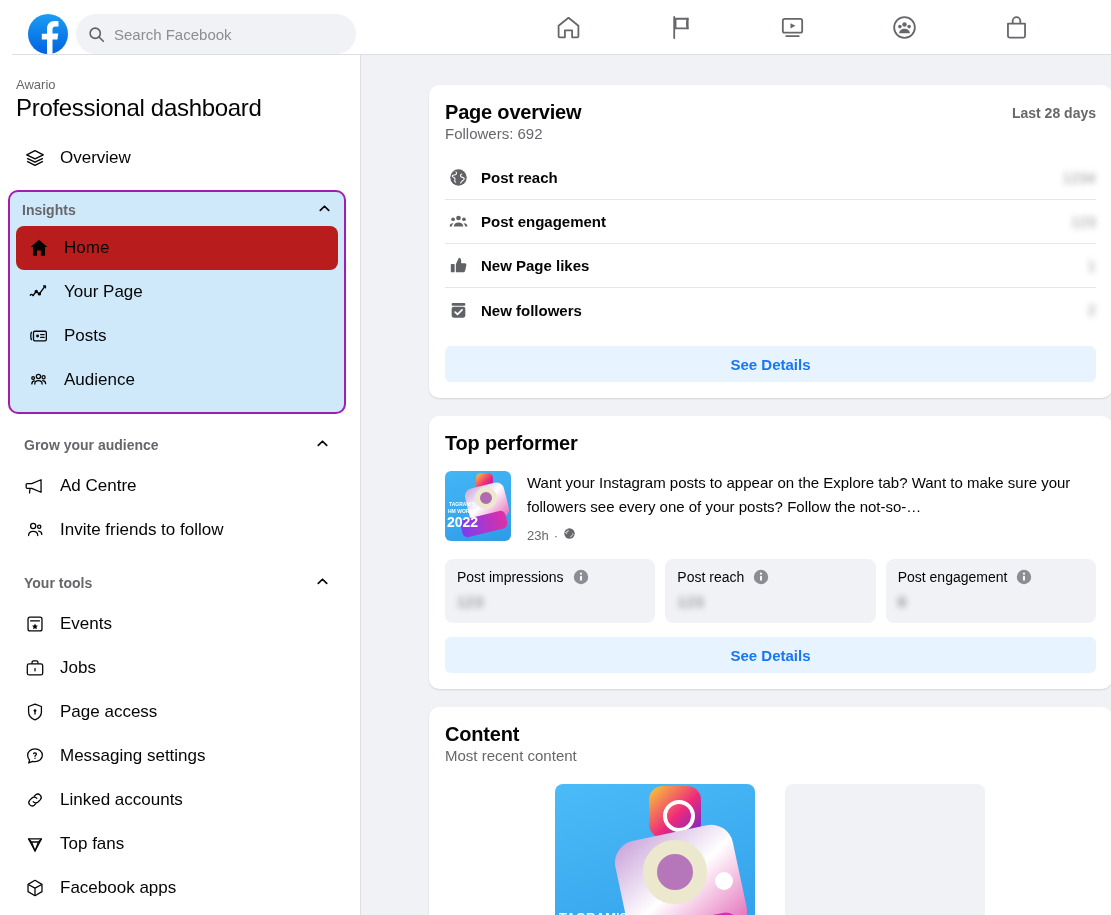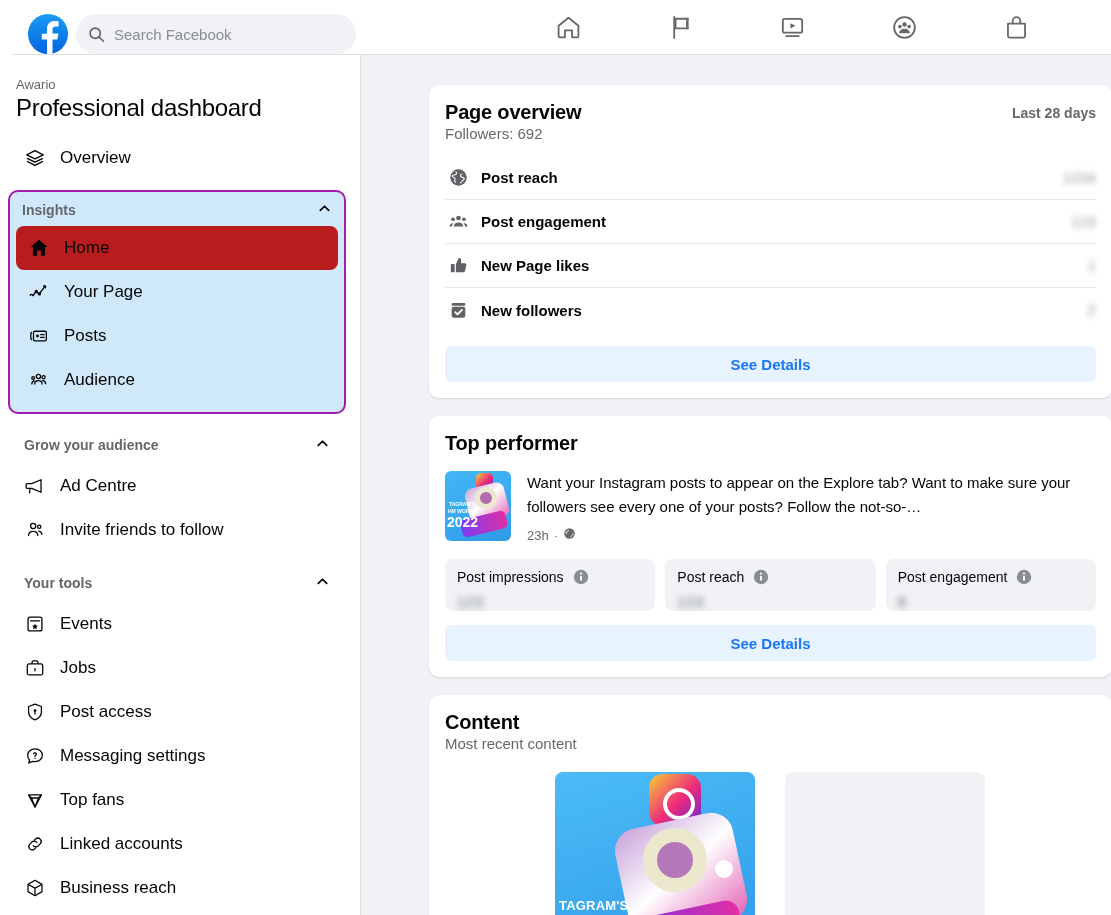--- a/index.html
+++ b/index.html
@@ -176,21 +176,21 @@
   }
   .thumb .cap1 { position:absolute; left:4px; top:30px; font-size:5px; color:#fff; font-weight:bold; }
   .thumb .cap2 { position:absolute; left:3px; top:37px; font-size:5px; color:#fff; font-weight:bold; }
   .thumb .cap3 { position:absolute; left:2px; top:44px; font-size:14px; color:#fff; font-weight:bold; line-height:1; }
   .post-text { font-size: 15px; line-height: 24px; color: #050505; }
   .post-meta { font-size: 13px; color: #65676b; margin-top: 8px; display: flex; align-items: center; gap: 5px; }
 
   .stat-boxes { display: flex; gap: 10px; margin-top: 16px; }
   .stat-box {
     flex: 1; background: #f0f2f5; border-radius: 8px;
-    padding: 10px 12px 14px 12px; height: 52px;
+    padding: 10px 12px 14px 12px; height: 64px;
   }
   .stat-head { display: flex; align-items: center; gap: 9px; }
   .stat-label { font-size: 14px; color: #050505; }
   .info-ic { width: 16px; height: 16px; flex: none; }
   .stat-val { margin-top: 8px; font-size: 15px; color: #6b6e72; filter: blur(3.4px); letter-spacing: 0.5px; }
 
   
   .content-grid { display: flex; gap: 30px; margin-top: 20px; padding-left: 110px; }
   .grid-thumb {
     width: 200px; height: 200px; border-radius: 8px;
@@ -424,64 +424,64 @@
     </div>
 
     <div class="nav-row">
       <span class="ic">
         <svg width="22" height="22" viewBox="0 0 24 24" fill="none" stroke="#050505" stroke-width="1.4" stroke-linejoin="round">
           <path d="M12 3.4 19 6v6c0 4.2-3 7-7 8.6C8 19 5 16.2 5 12V6z"></path>
           <circle cx="12" cy="10.4" r="1.5" fill="#050505" stroke="none"></circle>
           <line x1="12" y1="11.6" x2="12" y2="14.2" stroke-linecap="round"></line>
         </svg>
       </span>
-      <span>Post access</span>
+      <span>Page access</span>
     </div>
 
     <div class="nav-row">
       <span class="ic">
         <svg width="22" height="22" viewBox="0 0 24 24" fill="none" stroke="#050505" stroke-width="1.4" stroke-linejoin="round">
           <path d="M12 4.2c4.6 0 8 3.1 8 7 0 3.9-3.4 7-8 7a9.6 9.6 0 0 1-2.5-.3L5.2 19.6l.9-3.3A6.7 6.7 0 0 1 4 11.2c0-3.9 3.4-7 8-7z"></path>
           <path d="M10.5 9.4a1.6 1.6 0 0 1 3 .6c0 1.2-1.5 1.3-1.5 2.4" stroke-linecap="round"></path>
           <circle cx="12" cy="14.4" r=".75" fill="#050505" stroke="none"></circle>
         </svg>
       </span>
       <span>Messaging settings</span>
     </div>
 
     <div class="nav-row">
       <span class="ic">
+        <svg width="22" height="22" viewBox="0 0 24 24" fill="none" stroke="#050505" stroke-width="1.4" stroke-linecap="round">
+          <path d="M10 13.8a3.6 3.6 0 0 0 5.3.4l2.6-2.6a3.7 3.7 0 0 0-5.2-5.2l-1.5 1.5"></path>
+          <path d="M14 10.2a3.6 3.6 0 0 0-5.3-.4l-2.6 2.6a3.7 3.7 0 0 0 5.2 5.2l1.5-1.5"></path>
+        </svg>
+      </span>
+      <span>Linked accounts</span>
+    </div>
+
+    <div class="nav-row">
+      <span class="ic">
         <svg width="22" height="22" viewBox="0 0 24 24" fill="none" stroke="#050505" stroke-width="1.4" stroke-linejoin="round">
           <path d="M5 6.4h14l-7 13.2z"></path>
             <path d="M5 6.4 8.2 9.8h7.6L19 6.4"></path>
             <path d="M8.2 9.8 12 19.6l3.8-9.8"></path>
         </svg>
       </span>
       <span>Top fans</span>
     </div>
 
     <div class="nav-row">
       <span class="ic">
-        <svg width="22" height="22" viewBox="0 0 24 24" fill="none" stroke="#050505" stroke-width="1.4" stroke-linecap="round">
-          <path d="M10 13.8a3.6 3.6 0 0 0 5.3.4l2.6-2.6a3.7 3.7 0 0 0-5.2-5.2l-1.5 1.5"></path>
-          <path d="M14 10.2a3.6 3.6 0 0 0-5.3-.4l-2.6 2.6a3.7 3.7 0 0 0 5.2 5.2l1.5-1.5"></path>
-        </svg>
-      </span>
-      <span>Linked accounts</span>
-    </div>
-
-    <div class="nav-row">
-      <span class="ic">
         <svg width="22" height="22" viewBox="0 0 24 24" fill="none" stroke="#050505" stroke-width="1.4" stroke-linejoin="round">
           <path d="M12 3.6 19.6 8v8L12 20.4 4.4 16V8z"></path>
             <path d="M4.6 8.2 12 12.2l7.4-4"></path>
             <line x1="12" y1="12.2" x2="12" y2="20.2"></line>
         </svg>
       </span>
-      <span>Business reach</span>
+      <span>Facebook apps</span>
     </div>
   </div>
 
 </div>
 <div class="sidebar-divider-edge"></div>
 
 <div class="content">
 
   <div class="card">
     <div class="card-head">

